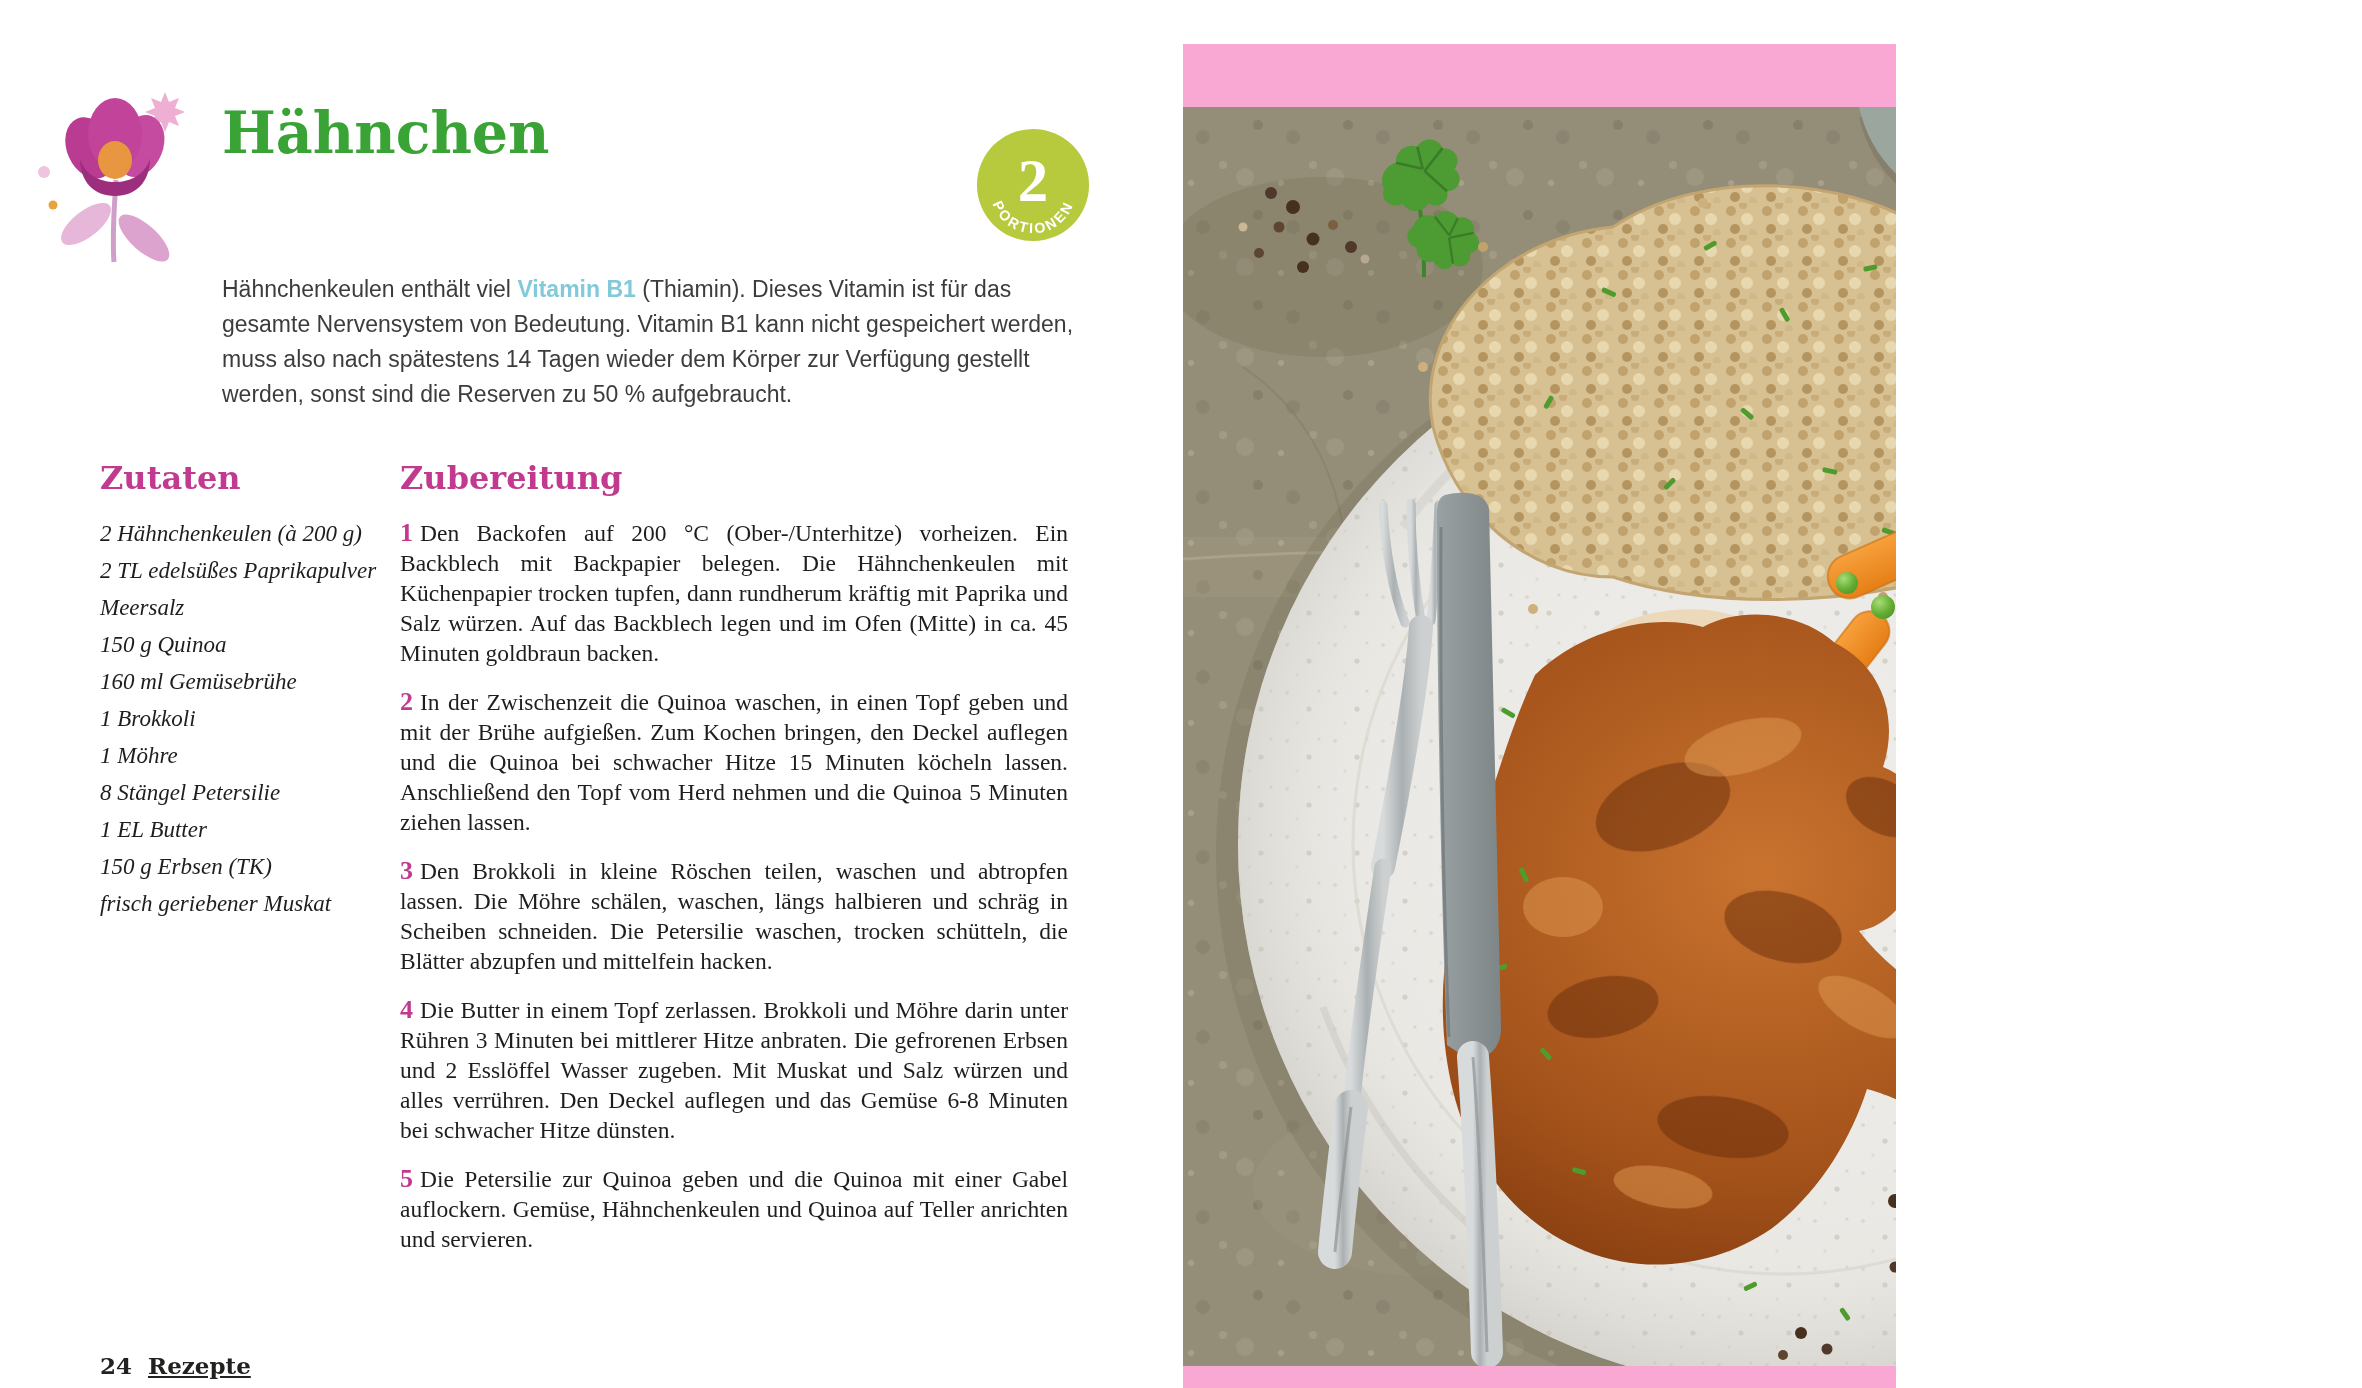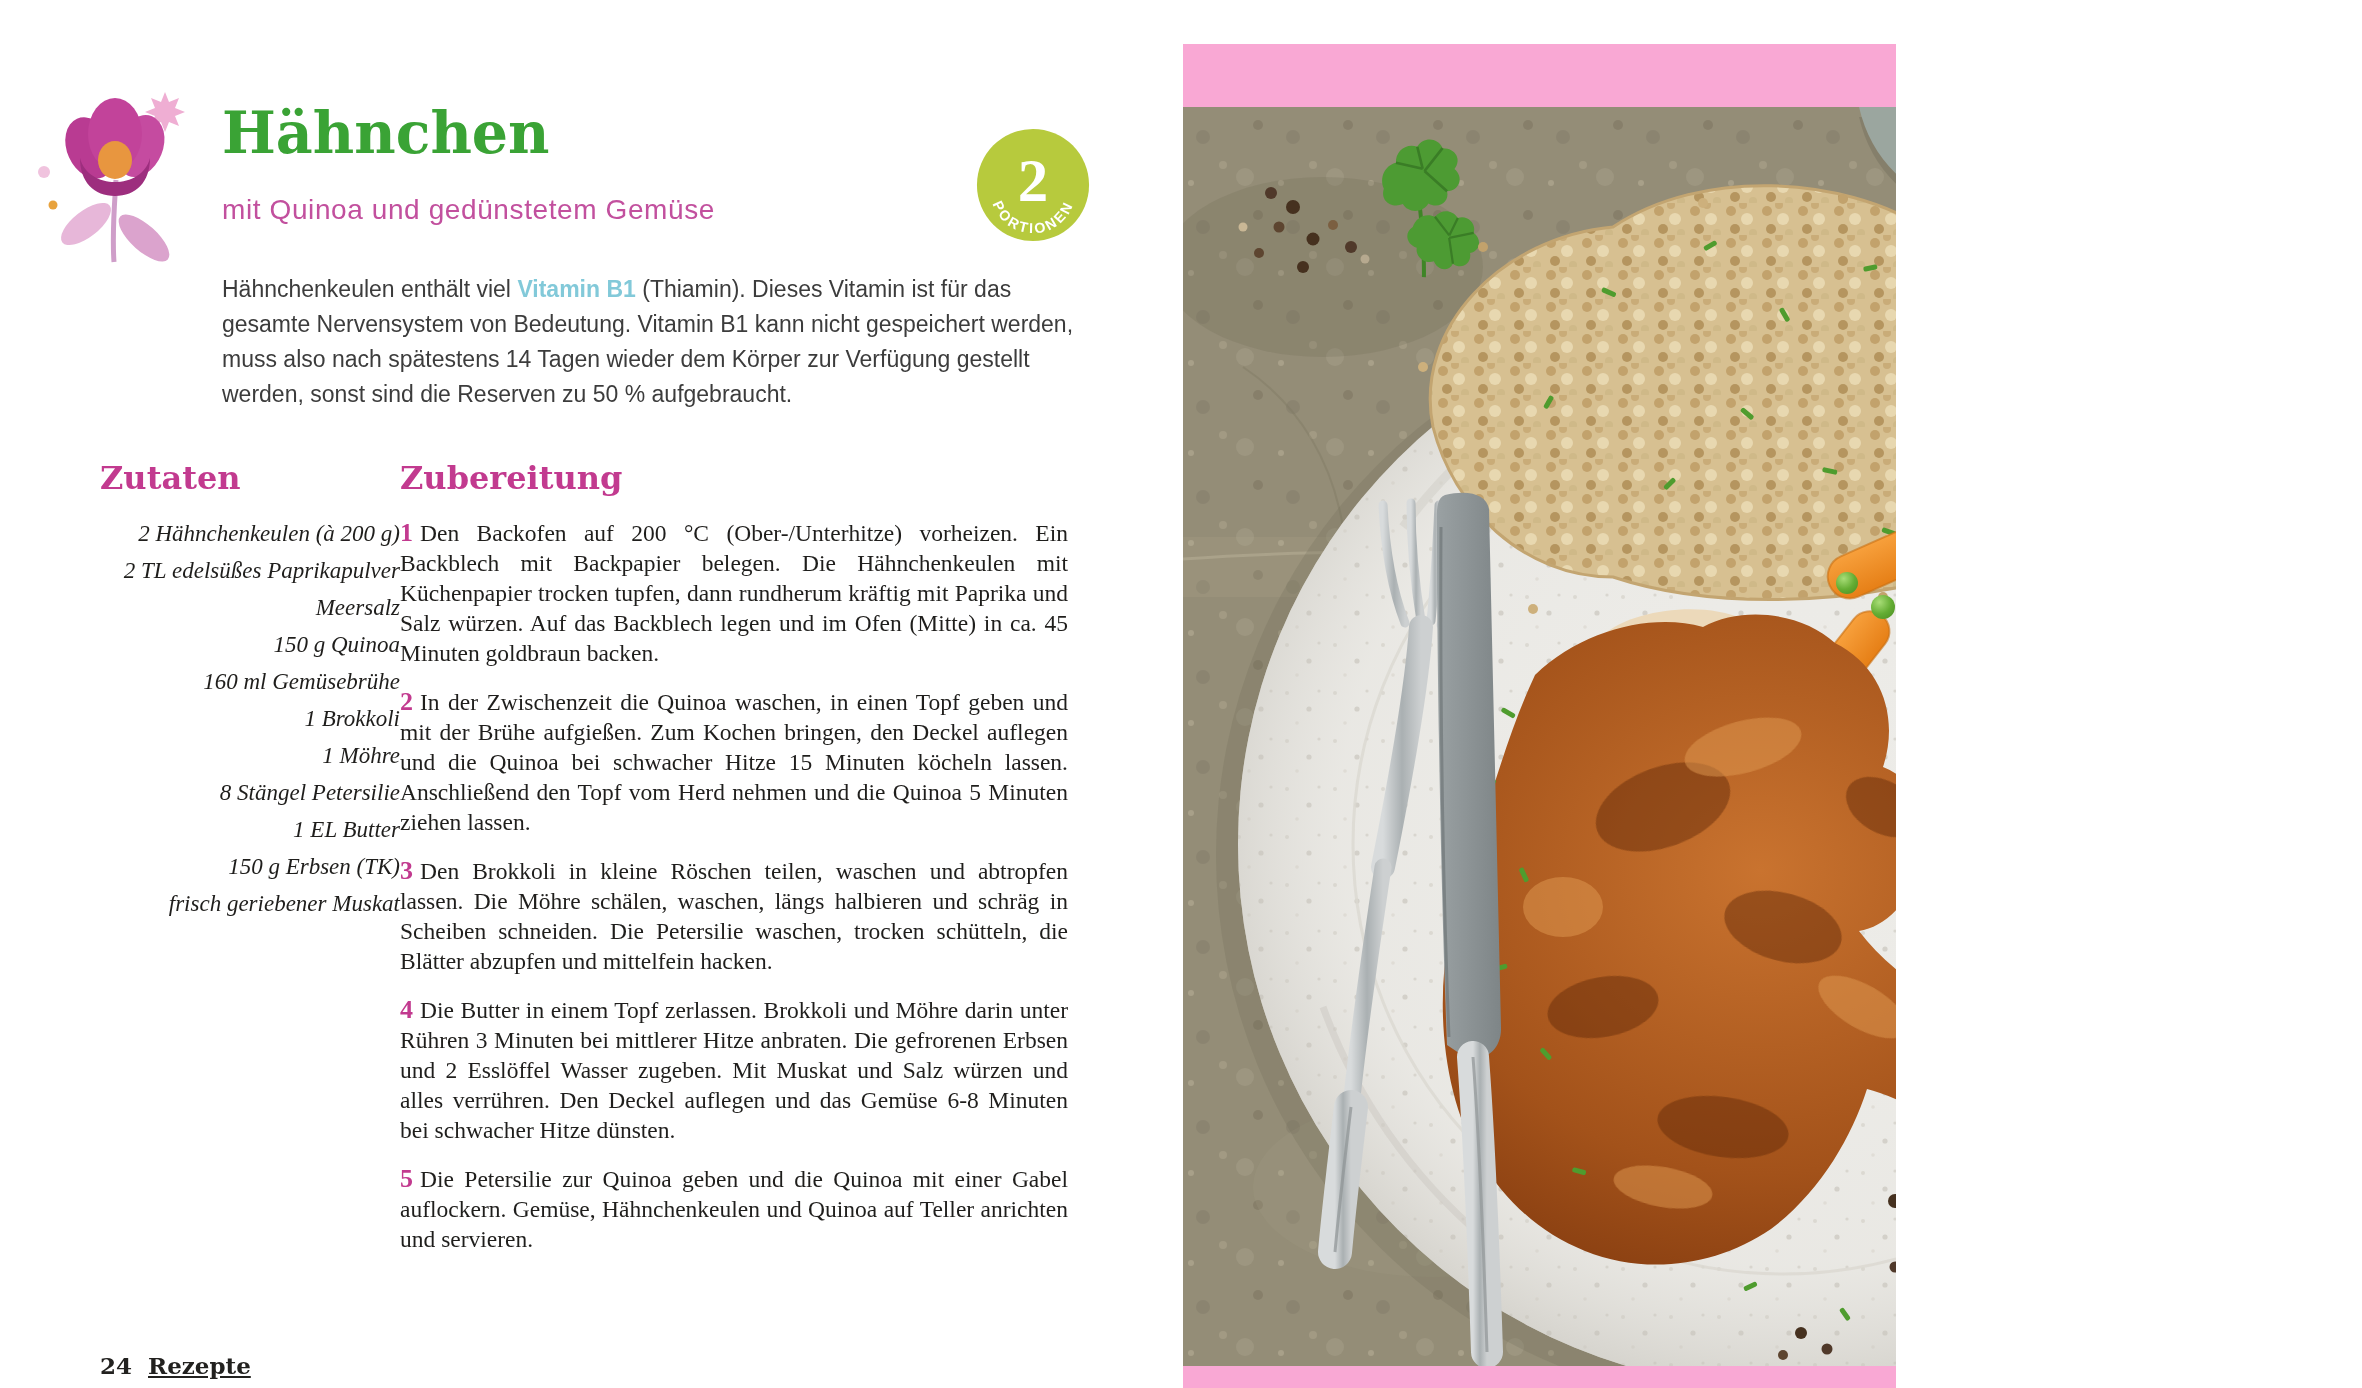--- a/index.html
+++ b/index.html
@@ -15,21 +15,21 @@
             font-size:28px;letter-spacing:0.6px;color:var(--subtitle_magenta,#c2509e);font-weight:500;}
   .badge{position:absolute;left:974px;top:82px;width:118px;height:118px;}
   .badge .num{font-family:"Liberation Serif",serif;font-weight:700;}
   .badge .arc{font-family:"Liberation Sans",sans-serif;font-weight:700;letter-spacing:2.5px;}
   .intro{position:absolute;left:222px;top:228px;width:860px;margin:0;
          font-size:23px;line-height:35px;color:var(--body_gray,#3c3c3c);}
   .intro .hl{color:var(--highlight_blue,#82c9d9);font-weight:700;}
   h2.colhead{margin:0;font-family:"DejaVu Serif",serif;font-weight:700;font-size:32px;line-height:40px;
              color:var(--accent_magenta,#c23a8f);}
   .ingredients{position:absolute;left:100px;top:414px;width:300px;}
-  .ingredients ul{list-style:none;margin:24px 0 0;padding:0;text-align:right;}
+  .ingredients ul{list-style:none;margin:24px 0 0;padding:0;}
   .ingredients li{font-family:"Liberation Serif",serif;font-style:italic;font-size:23px;
                   line-height:24px;margin:0 0 13px;color:var(--text_dark,#1f1e1c);}
   .steps{position:absolute;left:400px;top:414px;width:668px;}
   .steps .steps-body{margin-top:20px;}
   .steps p{margin:0 0 19px;font-family:"Liberation Serif",serif;font-size:23.5px;line-height:30px;
            color:var(--text_dark,#1f1e1c);text-align:justify;hyphens:auto;}
   .stepnum{color:var(--accent_magenta,#c23a8f);font-weight:700;font-size:26px;margin-right:7px;}
   .footer{position:absolute;left:100px;top:1308px;font-family:"DejaVu Serif",serif;font-weight:700;
           font-size:23px;color:#22211f;}
   .footer .sec{margin-left:16px;text-decoration:underline;}
@@ -52,21 +52,20 @@
       <ellipse cx="58" cy="162" rx="30" ry="13" fill="#e7b7d9" transform="rotate(-38 58 162)"></ellipse>
       <ellipse cx="116" cy="176" rx="32" ry="13" fill="#dba3cd" transform="rotate(42 116 176)"></ellipse>
       <ellipse cx="62" cy="86" rx="23" ry="32" fill="#b93b92" transform="rotate(-24 62 86)"></ellipse>
       <ellipse cx="112" cy="84" rx="23" ry="32" fill="#c54ba0" transform="rotate(22 112 84)"></ellipse>
       <ellipse cx="87" cy="72" rx="27" ry="36" fill="#c2439a"></ellipse>
       <ellipse cx="87" cy="98" rx="17" ry="19" fill="#e8963f"></ellipse>
       <path d="M52,96 C60,128 114,128 122,96 C122,120 108,134 87,134 C66,134 52,120 52,96 Z" fill="#9d2e7e"></path>
     </svg>
 
     <h1 class="title">Hähnchen</h1>
-    <div class="subtitle">mit Quinoa und gedünstetem Gemüse</div>
 
     <div class="badge">
       <svg width="118" height="118" viewBox="0 0 120 120">
         <circle cx="60" cy="60" r="57" style="fill:var(--badge_green,#b7ca3d)"></circle>
         <text class="num" x="60" y="76" text-anchor="middle" font-size="62" fill="#ffffff">2</text>
         <defs>
             <path id="arcP" d="M 17,66 A 43,43 0 0 0 103,66" fill="none"></path>
           </defs>
         <text class="arc" font-size="14.5" fill="#ffffff">
           <textPath href="#arcP" startOffset="50%" text-anchor="middle">PORTIONEN</textPath>

